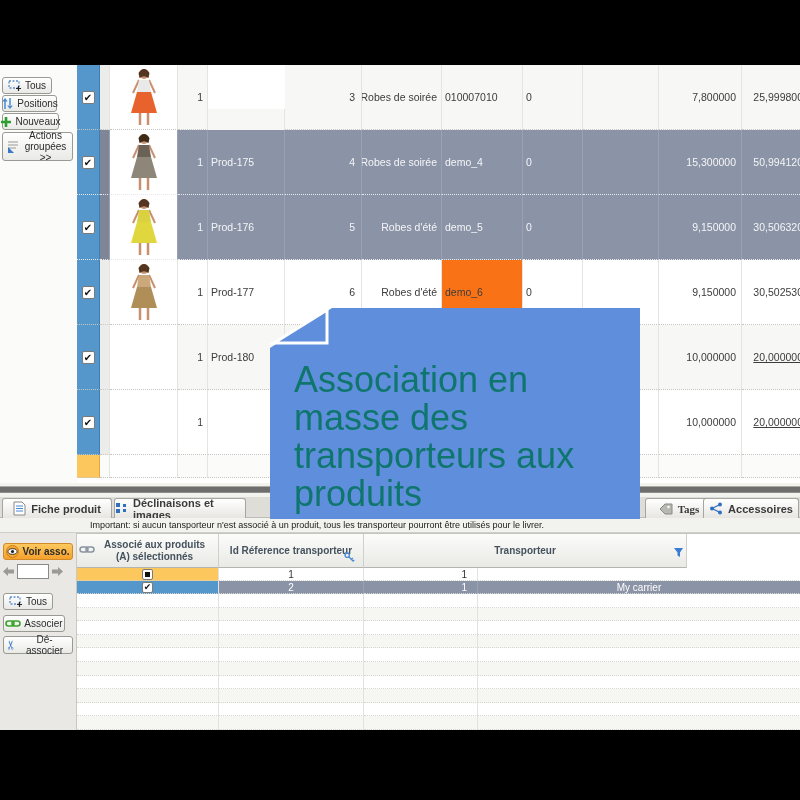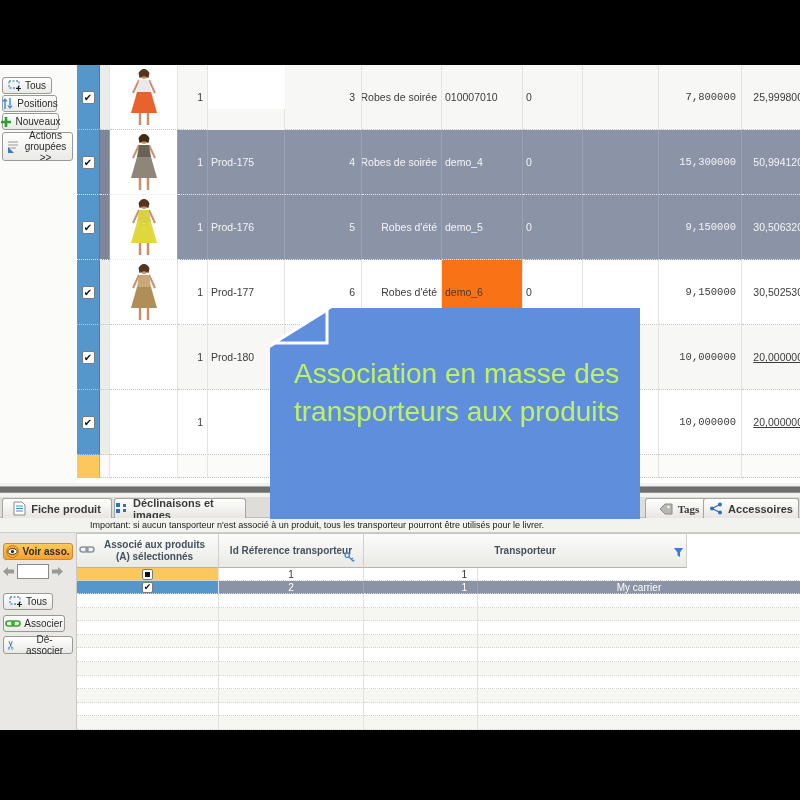--- a/index.html
+++ b/index.html
@@ -25,21 +25,21 @@
   .c-strip{width:10px;background:#ececea;}
   .prow.sel .c-strip{background:#7e8698 !important;}
   .c-img{width:68px;background:#fff !important;justify-content:center;}
   .c-qty{width:30px;justify-content:flex-end;padding-right:4px;}
   .c-ref{width:77px;padding-left:3px;}
   .c-pos{width:77px;justify-content:flex-end;padding-right:6px;}
   .c-cat{width:80px;justify-content:flex-end;padding-right:4px;}
   .c-ref2{width:81px;padding-left:3px;}
   .c-stock{width:60px;padding-left:3px;}
   .c-blank{width:76px;}
-  .c-price{width:83px;justify-content:flex-end;padding-right:5px;font-family:Liberation Mono, monospace;}
+  .c-price{width:83px;justify-content:flex-end;padding-right:5px;}
   .c-ttc{width:70px;justify-content:flex-end;padding-right:8px;}
   .ttc-u{text-decoration:underline;}
   .prow.partial{height:23px;}
   .prow.partial .cell{background:#fbfbf9;}
   .prow.partial .c-check{background:#fcc75d !important;border-right:1px solid #e0a93e !important;}
   .cb{width:13px;height:13px;background:#fff;border:1px solid #7a7a76;border-radius:2px;
       display:flex;align-items:center;justify-content:center;font-size:10px;font-weight:bold;color:#111;}
   .cb .sq{width:6px;height:6px;background:#111;}
 
   
@@ -82,21 +82,21 @@
   .crow.r-orange .co1{background:#fcc75d;}
   .crow.r-blue .co1{background:#5697cb;}
   .crow.r-blue .ccell:not(.co1){background:#8b93a6;color:#fff;border-right:1px solid #9aa1b2;}
   .crow.empty-a .ccell{background:#fff;}
   .crow.empty-b .ccell{background:#f6f6f3;}
   .crow.emptyrow{height:13.6px;}
 
   
   .callout{position:absolute;left:270px;top:308px;width:370px;height:211px;z-index:50;}
   .callout svg{position:absolute;left:0;top:0;}
-  .callout .txt{position:absolute;left:24px;top:47px;width:330px;color:#bef264;font-size:28px;line-height:38px;font-weight:400;}
+  .callout .txt{position:absolute;left:24px;top:53px;width:330px;color:#0f766e;font-size:36px;line-height:38px;font-weight:400;}
 
   .letterbox{position:absolute;left:0;width:800px;background:#000;}
   .icon{display:inline-flex;align-items:center;justify-content:center;}
   .keypos{position:absolute;right:8px;bottom:4px;}
   .funnelpos{position:absolute;right:2px;top:13px;}
   .linkpos{position:absolute;left:2px;top:11px;}
   .scis{font-size:12px;color:#3a78c8;transform:rotate(-90deg);display:inline-block;}
 </style>
 </head>
 <body>

